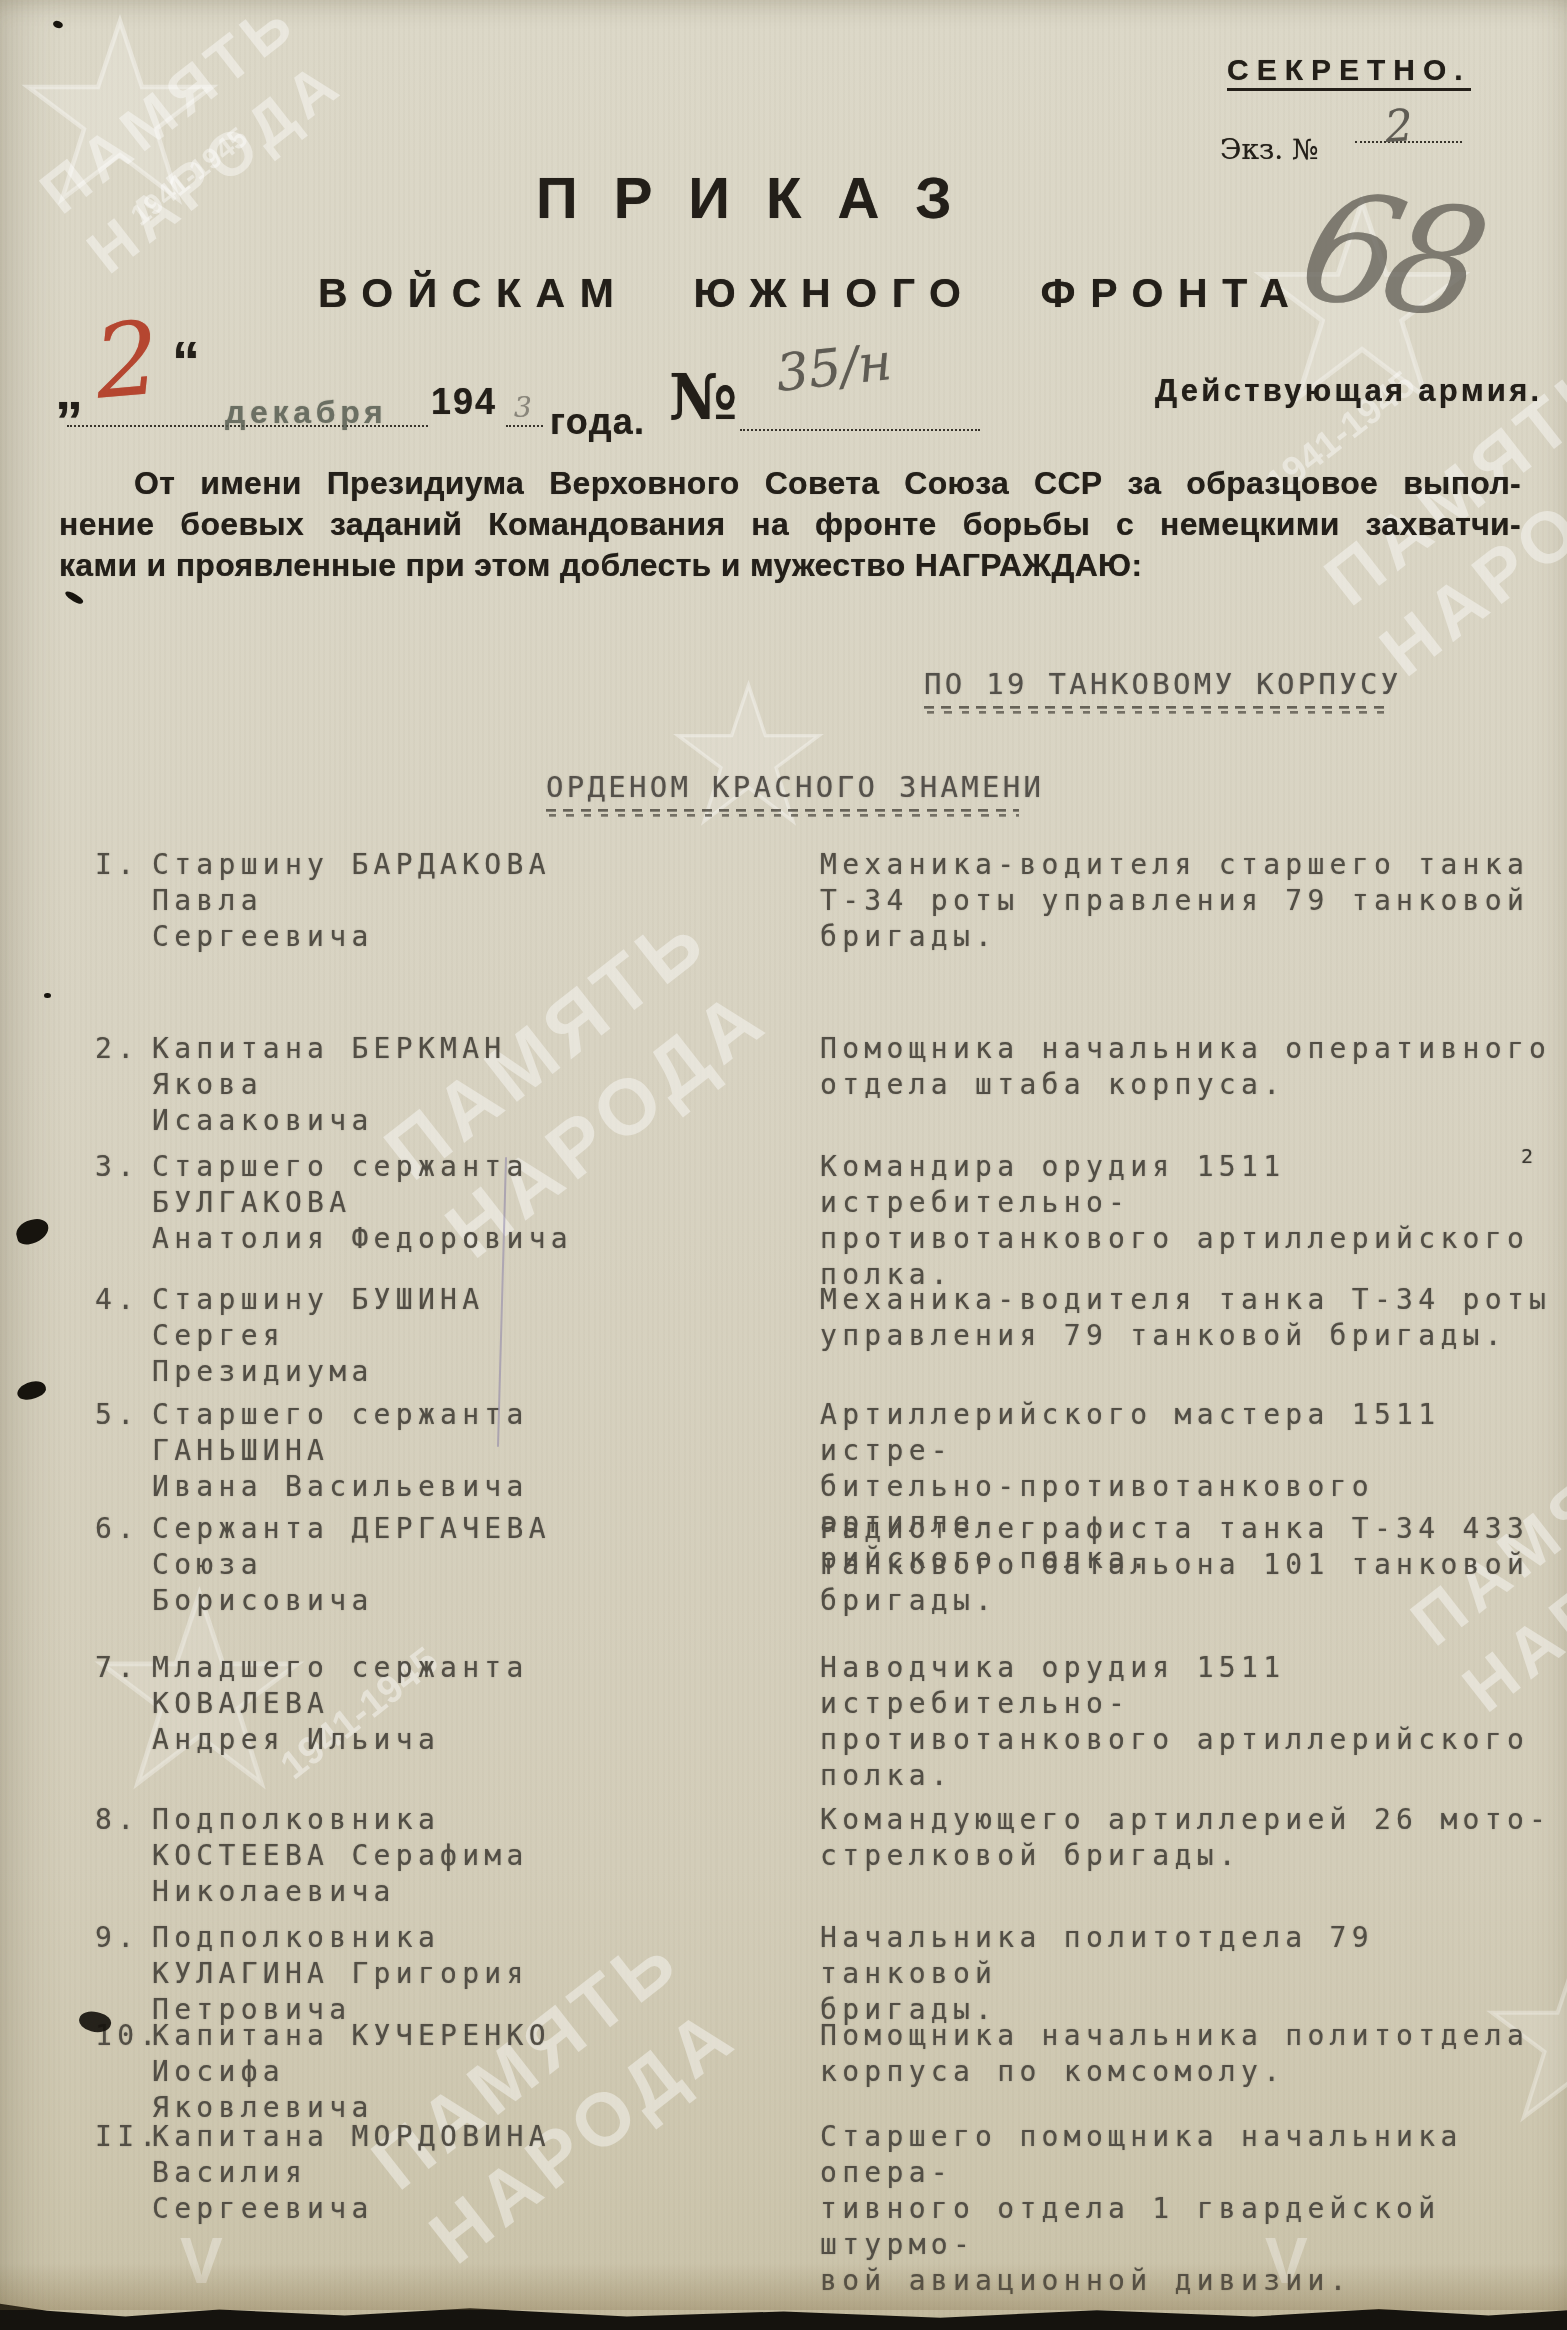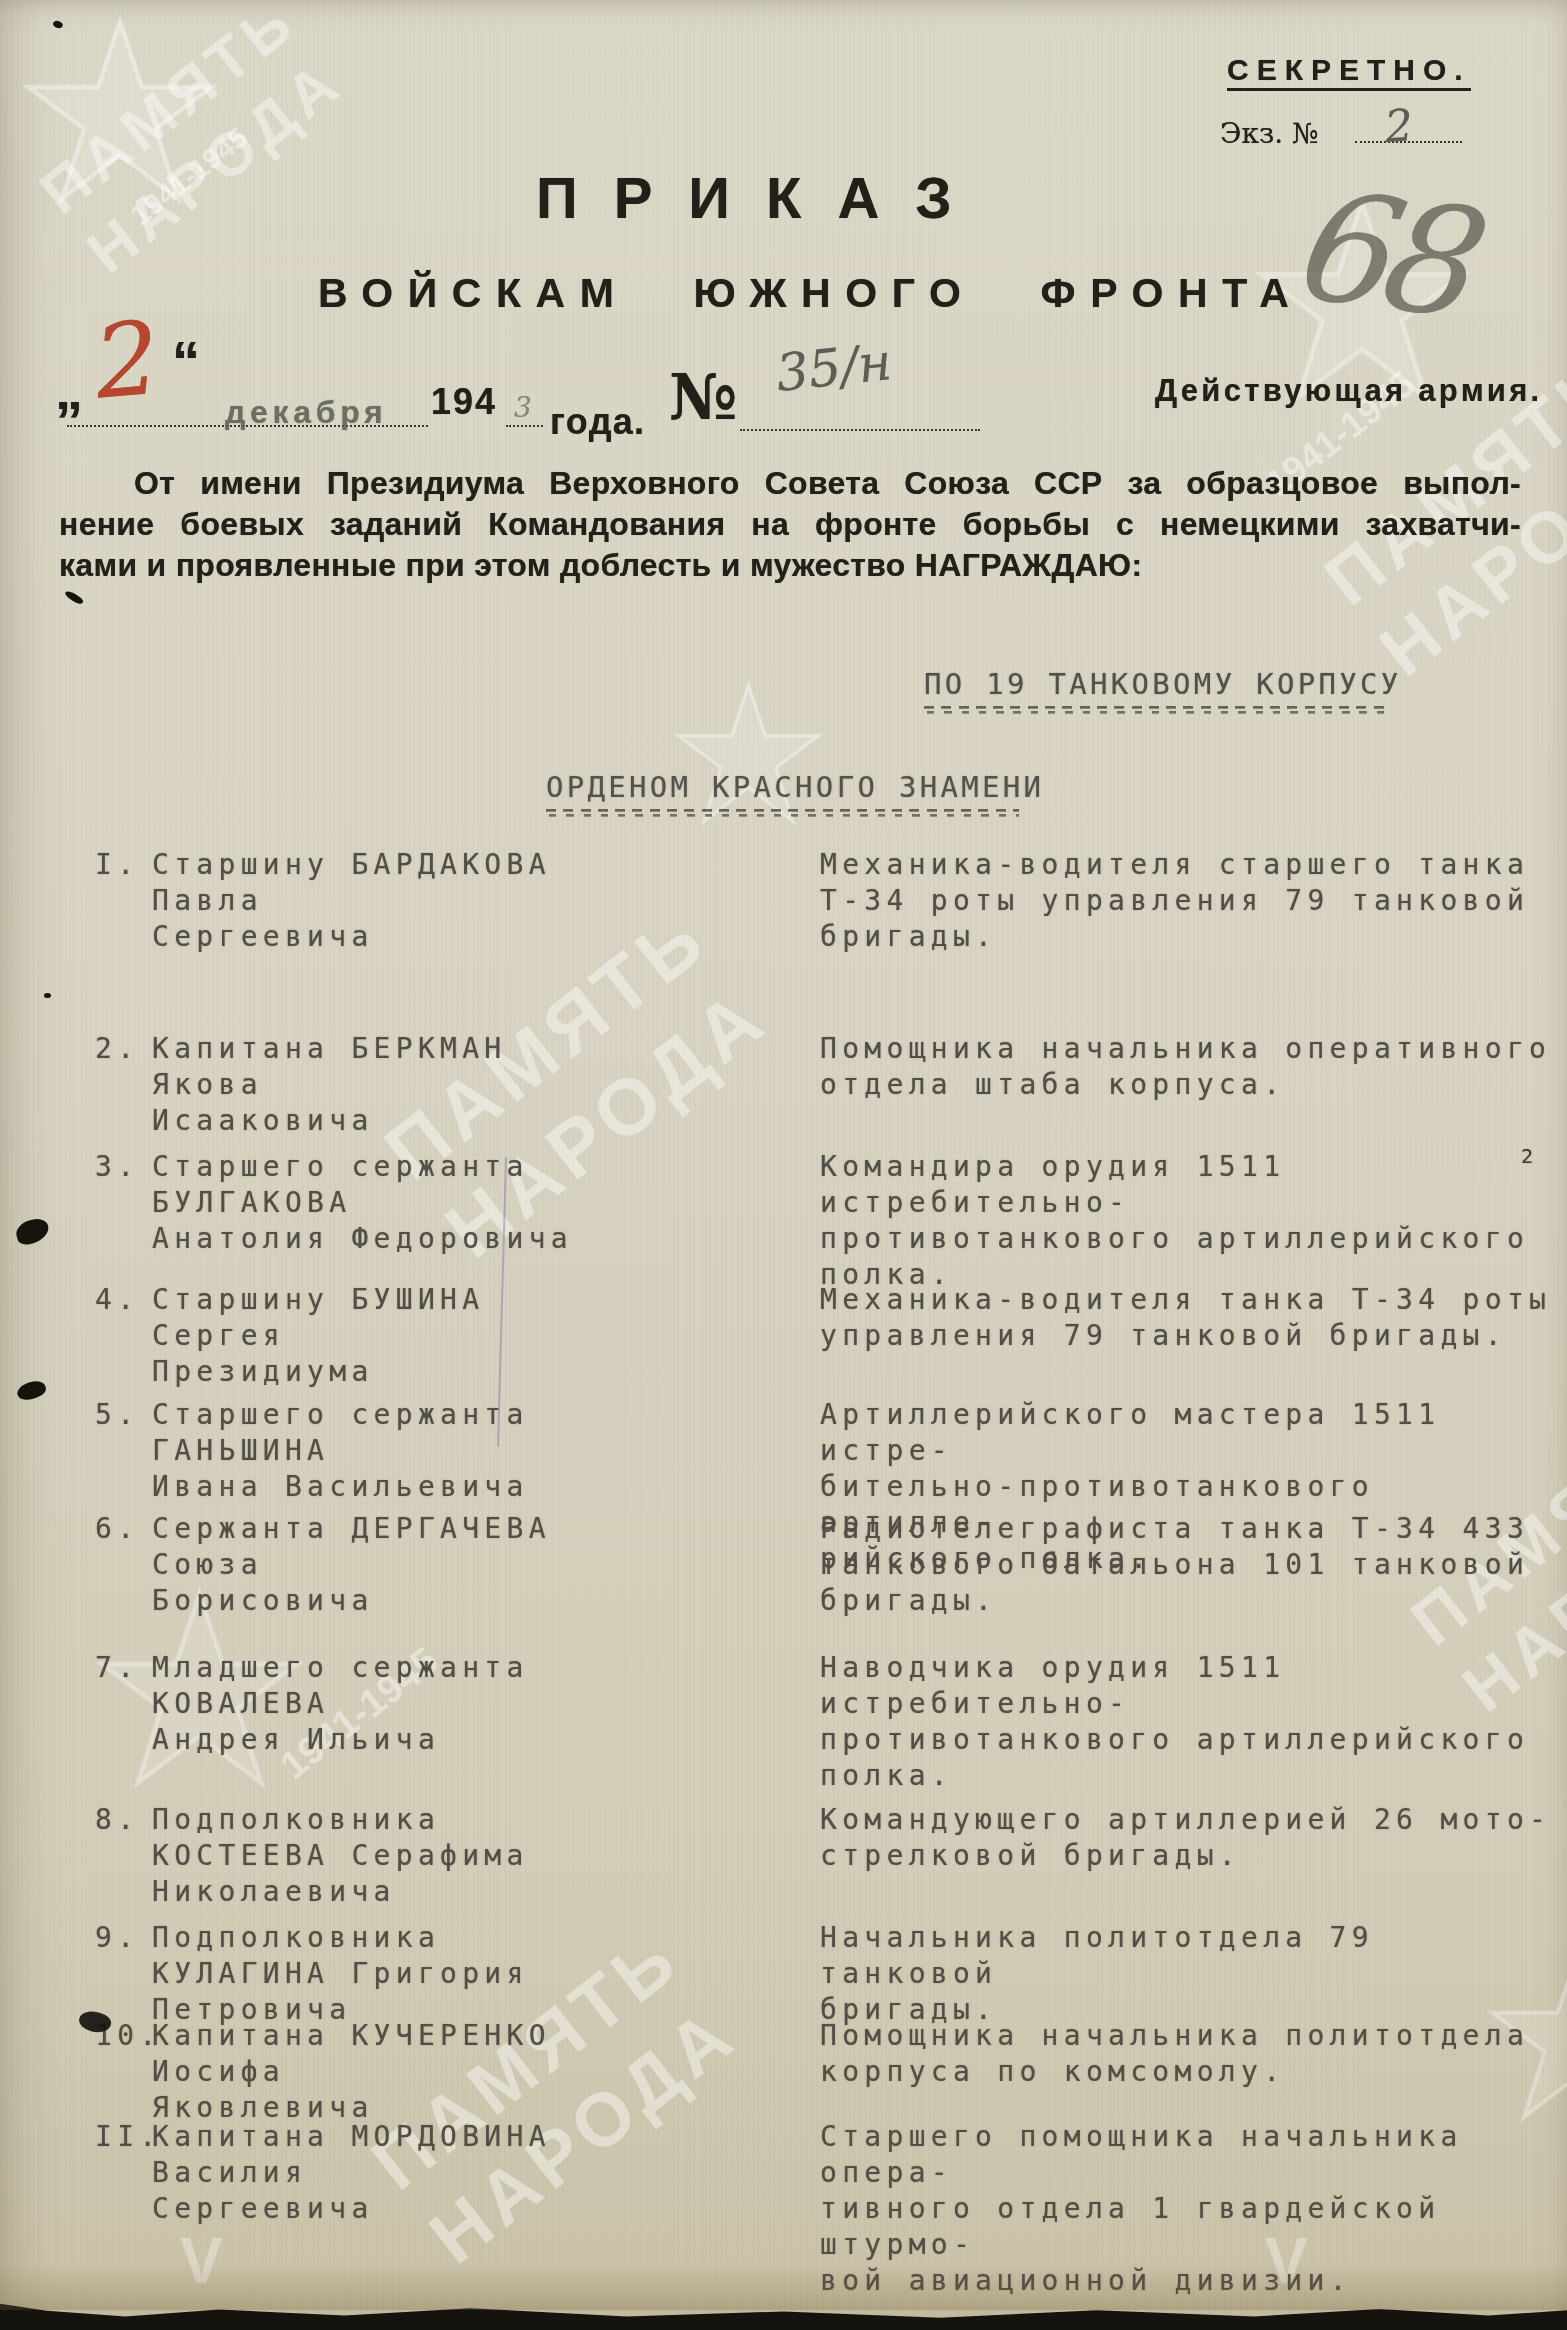--- a/index.html
+++ b/index.html
@@ -88,21 +88,21 @@
       <div>НАРОДА</div>
   </div>
   <svg class="abs" style="left:1485px;top:1944px;width:186px;height:186px;opacity:.7" viewBox="0 0 100 100">
       <path class="wm-star" d="M50 4 L61 37 L96 37 L68 58 L79 93 L50 71 L21 93 L32 58 L4 37 L39 37 Z"></path>
     </svg>
   <div class="abs wm" style="left:180px;top:2224px;font-size:64px;opacity:.8">V</div>
   <div class="abs wm" style="left:1265px;top:2224px;font-size:64px;opacity:.8">V</div>
 
   <div class="abs print" style="left:1227px;top:53px;font-size:30px;font-weight:bold;letter-spacing:8px;border-bottom:3.3px solid #231f19;padding-bottom:1px;">СЕКРЕТНО.</div>
 
-  <div class="abs print serif" style="left:1220px;top:117px;font-size:28px;">Экз. №</div>
+  <div class="abs print serif" style="left:1220px;top:133px;font-size:28px;">Экз. №</div>
   <div class="abs leader" style="left:1355px;top:141px;width:107px;"></div>
   <div class="abs pencil" style="left:1385px;top:100px;font-size:44px;transform:rotate(-4deg);">2</div>
 
   <div class="abs pencil" style="left:1305px;top:168px;font-size:150px;opacity:.75;transform:rotate(7deg) skewX(-6deg);letter-spacing:-12px;">68</div>
 
   <div class="abs print" style="left:536px;top:164px;font-size:58px;font-weight:bold;letter-spacing:36px;">ПРИКАЗ</div>
 
   <div class="abs print" style="left:318px;top:270px;font-size:41px;font-weight:bold;letter-spacing:14.6px;word-spacing:39px;">ВОЙСКАМ ЮЖНОГО ФРОНТА</div>
 
   <div class="abs print" style="left:55px;top:357px;font-size:56px;font-weight:bold;">„</div>

